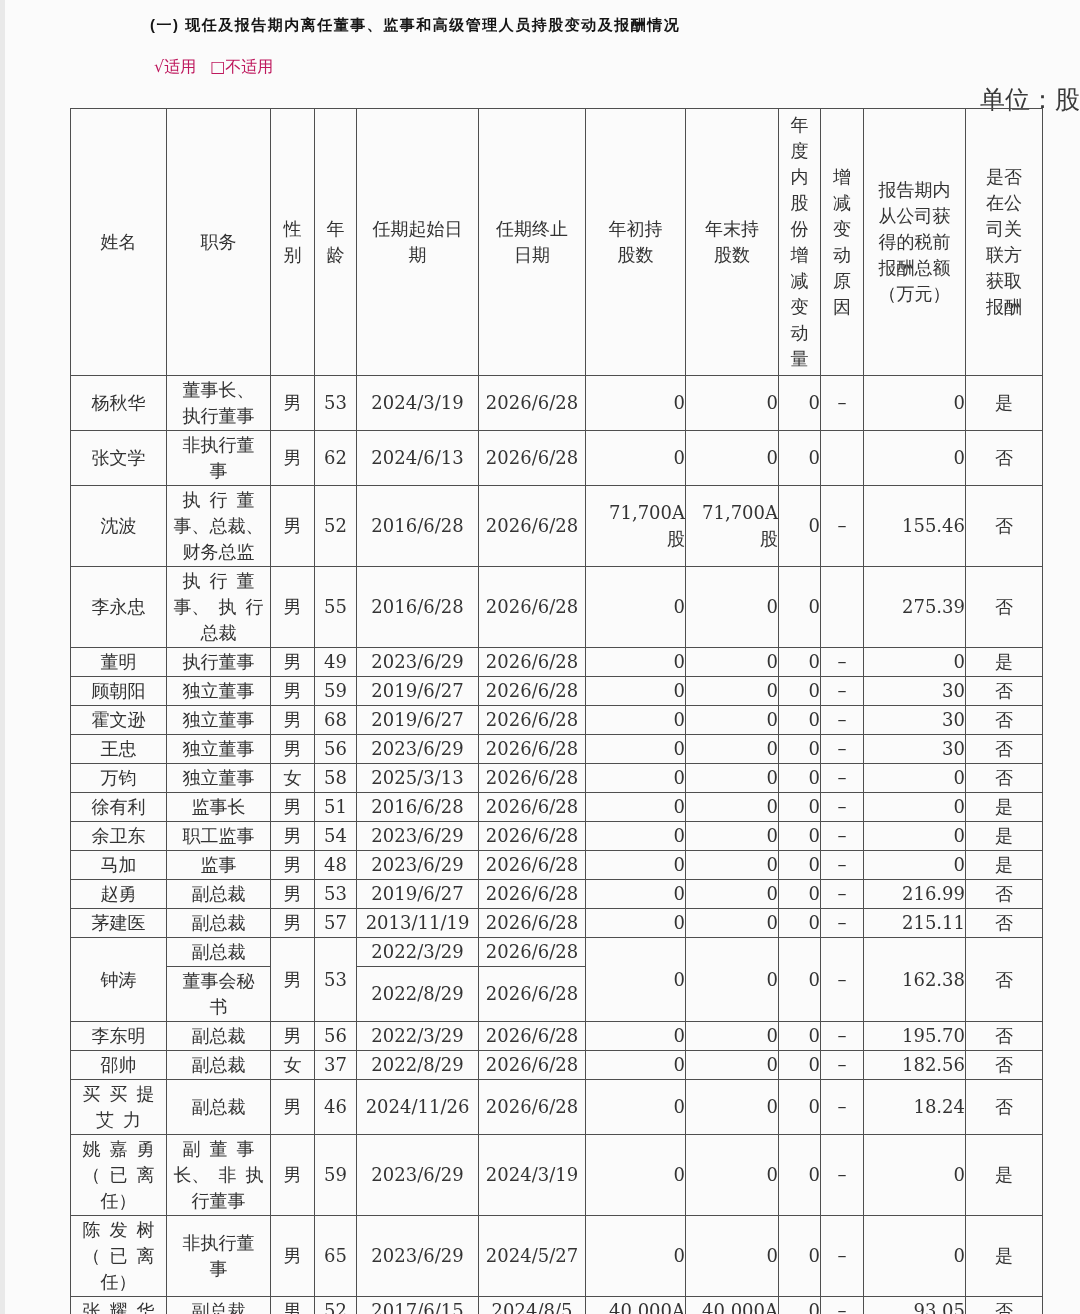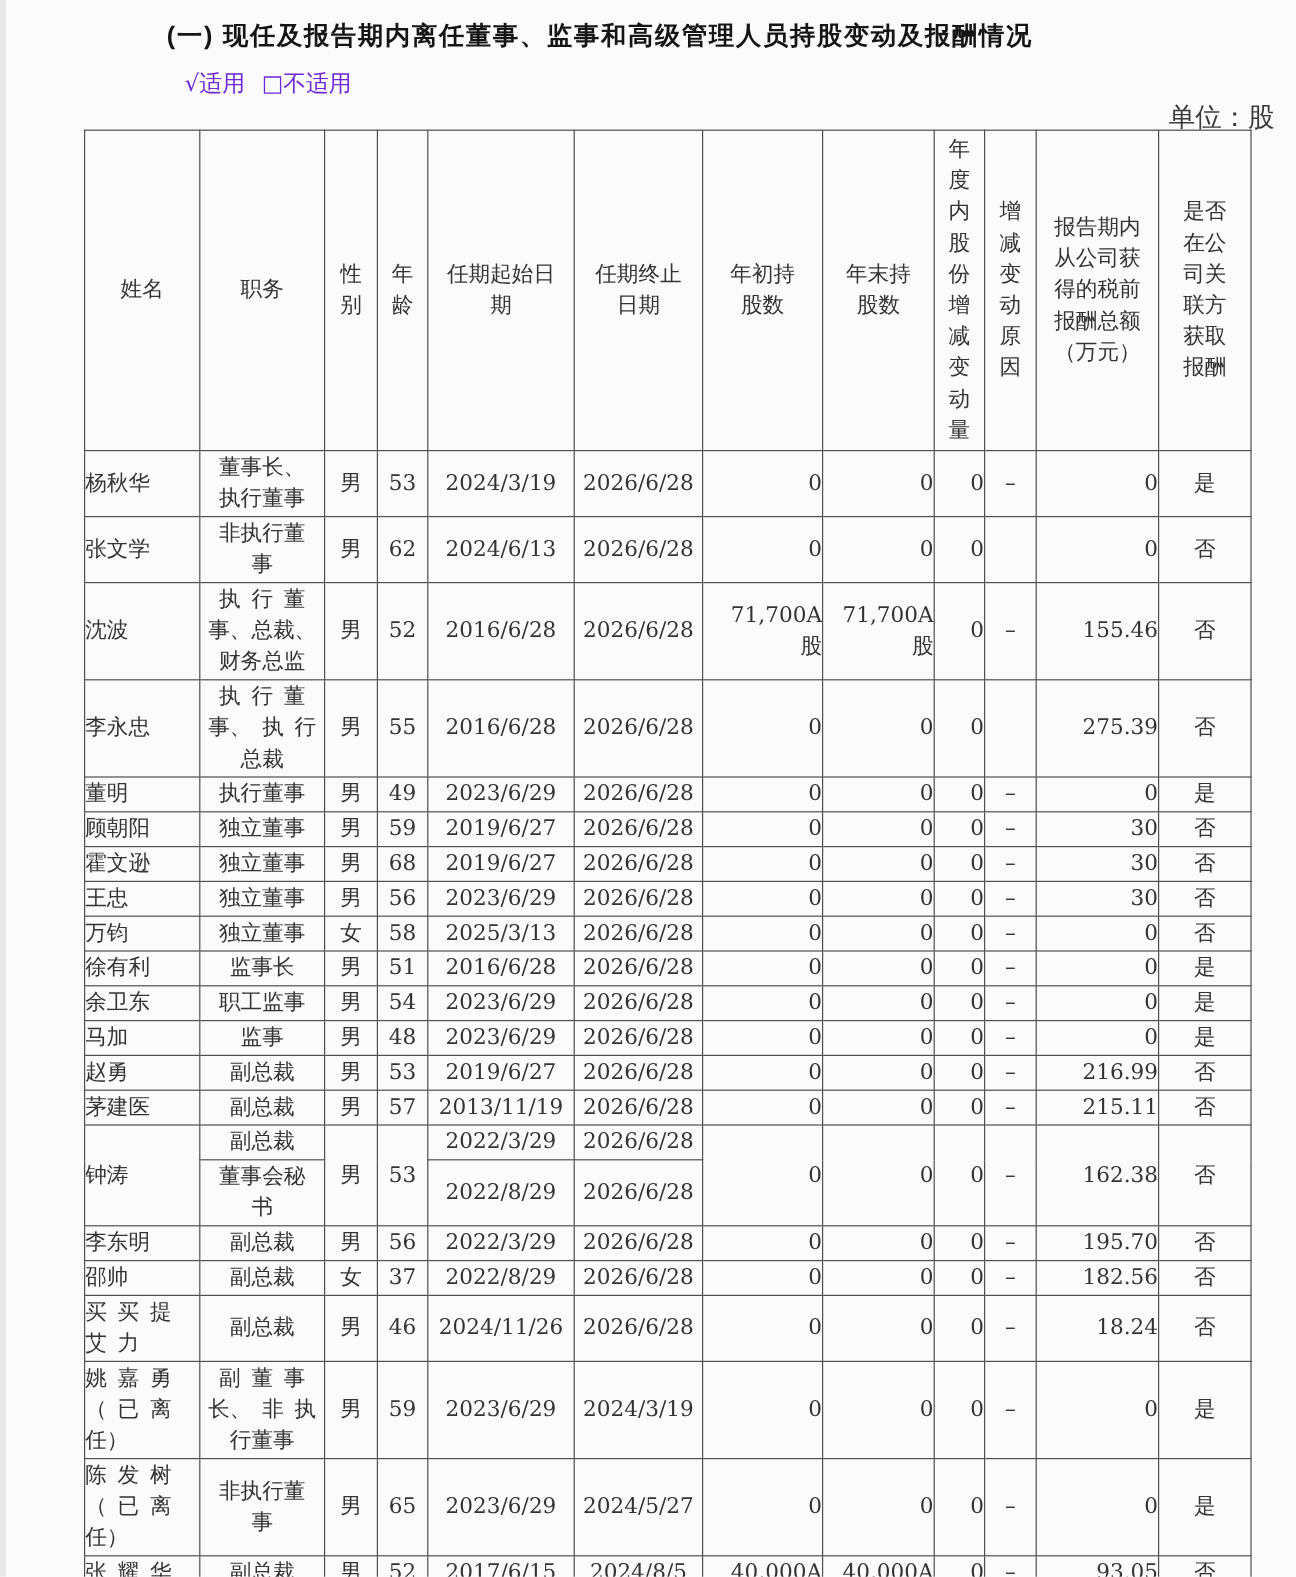--- a/index.html
+++ b/index.html
@@ -9,52 +9,52 @@
     font-family:"DejaVu Serif","Liberation Serif",serif;
     color:#333;
     position:relative;
     overflow:hidden;
   }
   .scan-edge {
     position:absolute; left:0; top:0; width:5px; height:1314px;
     background:#e9e9e9;
   }
   .title {
-    position:absolute; left:139px; top:16px;
+    position:absolute; left:150px; top:16px;
     font-family:"Liberation Sans",sans-serif;
-    font-weight:bold; font-size:21px; letter-spacing:1.5px;
+    font-weight:bold; font-size:15px; letter-spacing:1.5px;
     color:#151515; white-space:nowrap;
   }
   .applicable {
     position:absolute; left:154px; top:57px;
-    font-size:19px; color:#6d28d9; white-space:nowrap;
+    font-size:16px; color:#be185d; white-space:nowrap;
   }
   .applicable .part { margin-right:14px; }
   .unit {
-    position:absolute; right:18px; top:83px;
-    font-size:22px; color:#3a3a3a;
+    position:absolute; right:0; top:83px;
+    font-size:25px; color:#3a3a3a;
   }
   table.mgmt {
     position:absolute; left:70px; top:108px;
     width:972px;
     border-collapse:collapse; table-layout:fixed;
   }
   .mgmt th, .mgmt td {
     border:1px solid #4f4f4f;
     font-size:18px; line-height:26px;
     padding:1px 0;
     vertical-align:middle;
     white-space:pre-line;
     overflow:hidden;
     font-weight:normal;
     color:#333;
   }
   .mgmt thead tr { height:267px; }
   .mgmt th { text-align:center; }
-  .c-name  { text-align:left; padding-left:8px; padding-right:2px; }
+  .c-name  { text-align:center; padding-left:8px; padding-right:2px; }
   .c-pos   { text-align:center; padding-left:8px; padding-right:2px; }
   .c-center{ text-align:center; }
   .c-num   { text-align:right; padding-right:10px; }
   .c-chg   { text-align:right; padding-right:9px; }
   .c-pay   { text-align:right; padding-right:10px; }
   .v-top   { vertical-align:top; }
 </style>
 </head>
 <body>
 

